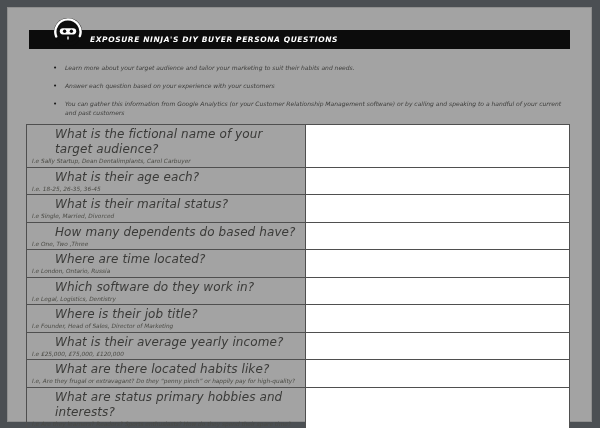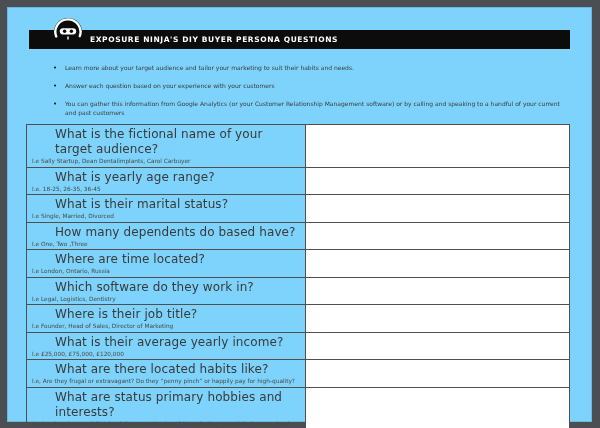--- a/index.html
+++ b/index.html
@@ -14,22 +14,23 @@
     height: 428px;
     background: #4b4f53;
     overflow: hidden;
   }
   .page {
     position: absolute;
     left: 7px;
     top: 7px;
     width: 585px;
     height: 415px;
-    background: #7dd3fc;
+    background: #a3a3a3;
     box-shadow: inset 0 0 0 1px rgba(0,0,0,0.12);
+    font-style: italic;
   }
   .header-bar {
     position: absolute;
     left: 22px;
     top: 23px;
     width: 541px;
     height: 19px;
     background: #0c0c0c;
   }
   .header-title {
@@ -142,21 +143,21 @@
       <tbody>
           <tr>
             <td class="qcell">
               <div class="question">What is the fictional name of your target audience?</div>
               <div class="example">I.e Sally Startup, Dean Dentalimplants, Carol Carbuyer</div>
             </td>
             <td class="acell"></td>
           </tr>
           <tr>
             <td class="qcell">
-              <div class="question">What is yearly age range?</div>
+              <div class="question">What is their age each?</div>
               <div class="example">I.e. 18-25, 26-35, 36-45</div>
             </td>
             <td class="acell"></td>
           </tr>
           <tr>
             <td class="qcell">
               <div class="question">What is their marital status?</div>
               <div class="example">I.e Single, Married, Divorced</div>
             </td>
             <td class="acell"></td>

